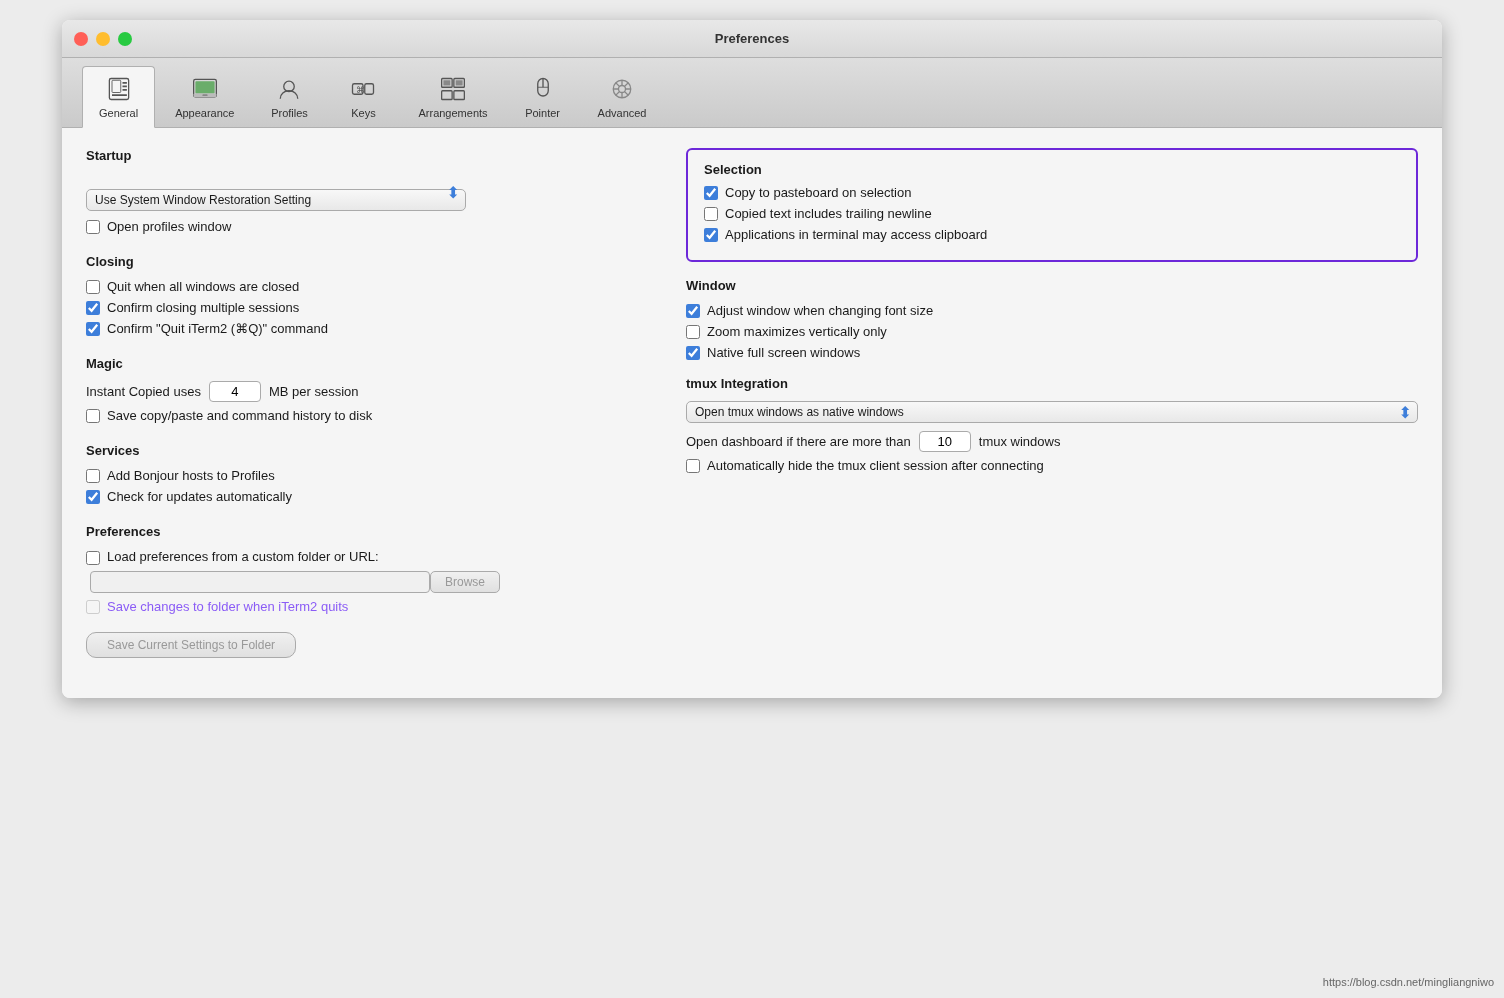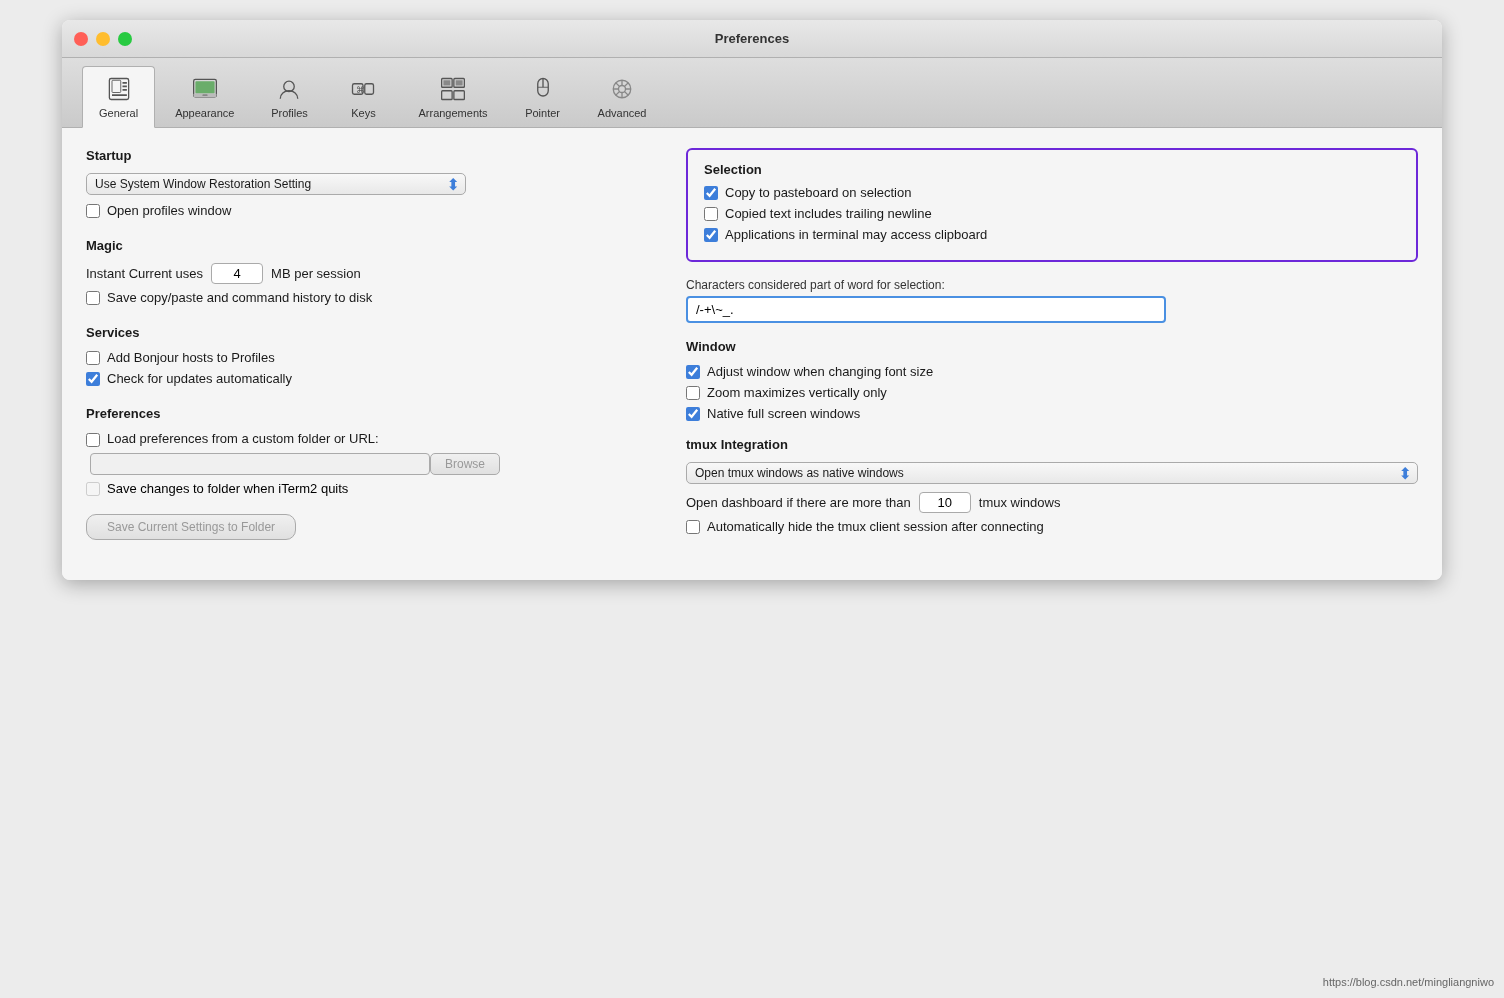--- a/index.html
+++ b/index.html
@@ -381,39 +381,54 @@
   </div>
 
   <div class="content">
 
     <div class="left-panel">
 
       <div class="section">
         <div class="section-title">Startup</div>
         <div class="dropdown-row">
           <div class="dropdown-wrapper">
-            <select class="dropdown-select" style="width:380px;">
+            <select class="dropdown-select" style="width:380px;margin-top:16px;">
               <option>Use System Window Restoration Setting</option>
               <option>Open Default Window</option>
               <option>Open No Windows</option>
             </select>
             <span class="dropdown-arrow">⬍</span>
           </div>
         </div>
         <div class="checkbox-row">
           <input type="checkbox" style="">
           <span>Open profiles window</span>
         </div>
       </div>
 
+      <div class="section">
+        <div class="section-title">Closing</div>
+        <div class="checkbox-row">
+          <input type="checkbox" style="">
+          <span>Quit when all windows are closed</span>
+        </div>
+        <div class="checkbox-row">
+          <input type="checkbox" checked="" style="">
+          <span>Confirm closing multiple sessions</span>
+        </div>
+        <div class="checkbox-row">
+          <input type="checkbox" checked="" style="">
+          <span>Confirm "Quit iTerm2 (⌘Q)" command</span>
+        </div>
+      </div>
 
       <div class="section">
         <div class="section-title">Magic</div>
         <div class="inline-row">
-          <span>Instant Current uses</span>
+          <span>Instant Copied uses</span>
           <input type="text" class="number-input" value="4" style="">
           <span>MB per session</span>
         </div>
         <div class="checkbox-row">
           <input type="checkbox" style="">
           <span>Save copy/paste and command history to disk</span>
         </div>
       </div>
 
       <div class="section">
@@ -433,21 +448,21 @@
         <div class="checkbox-row" style="align-items:flex-start;">
           <input type="checkbox" style="margin-top: 2px;">
           <span>Load preferences from a custom folder or URL:</span>
         </div>
         <div style="display:flex; margin-bottom:6px; margin-left:0; padding-left:4px;">
           <input type="text" class="pref-input" style="width: 340px;">
           <button class="browse-btn" disabled="">Browse</button>
         </div>
         <div class="checkbox-row">
           <input type="checkbox" disabled="" style="">
-          <span style="color:#000000;text-align:right;">Save changes to folder when iTerm2 quits</span>
+          <span style="color:#8b5cf6;text-align:right;">Save changes to folder when iTerm2 quits</span>
         </div>
         <div style="margin-top:10px;">
           <button class="save-btn">Save Current Settings to Folder</button>
         </div>
       </div>
     </div>
 
     <div class="right-panel">
 
       <div class="selection-box">
@@ -459,24 +474,20 @@
         <div class="checkbox-row">
           <input type="checkbox" style="">
           <span>Copied text includes trailing newline</span>
         </div>
         <div class="checkbox-row">
           <input type="checkbox" checked="" style="">
           <span>Applications in terminal may access clipboard</span>
         </div>
       </div>
 
-      <div class="right-section">
-        <div class="text-input-label">Characters considered part of word for selection:</div>
-        <input type="text" class="text-input" value="/-+\~_." style="">
-      </div>
 
       <div class="right-section">
         <div class="section-title">Window</div>
         <div class="checkbox-row">
           <input type="checkbox" checked="" style="">
           <span>Adjust window when changing font size</span>
         </div>
         <div class="checkbox-row">
           <input type="checkbox" style="">
           <span>Zoom maximizes vertically only</span>

